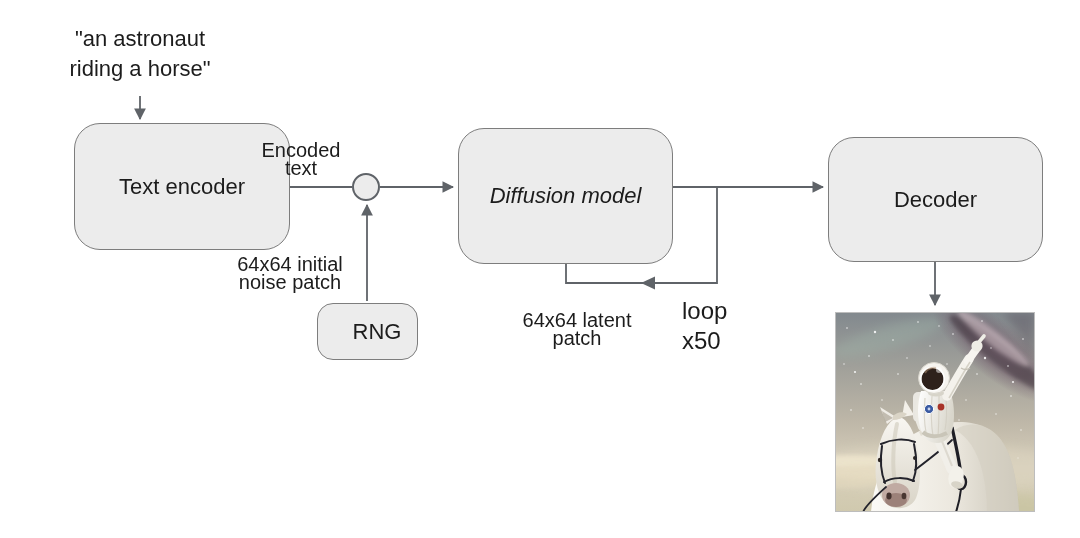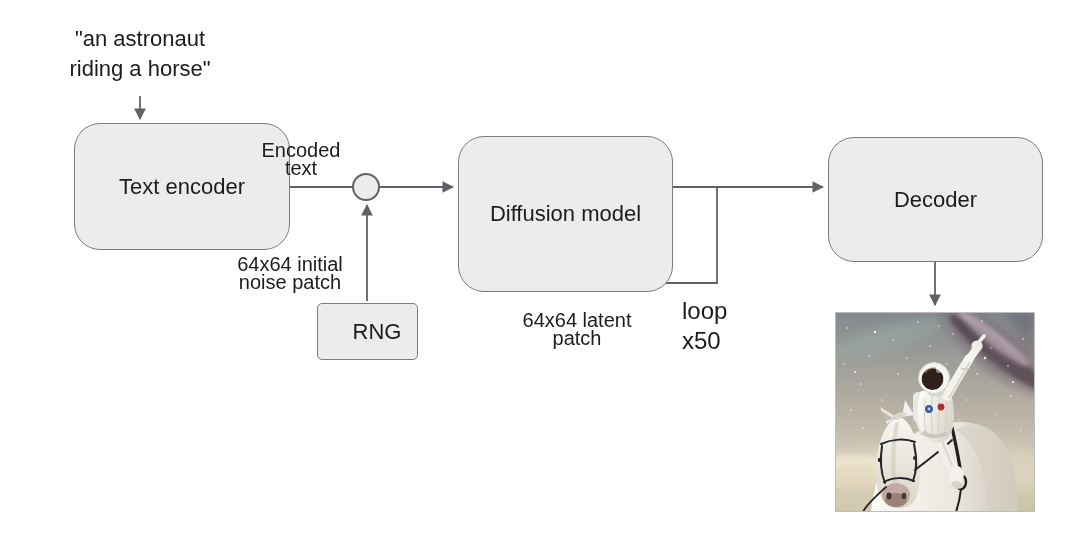--- a/index.html
+++ b/index.html
@@ -24,23 +24,23 @@
     box-sizing: border-box;
     background: var(--node-fill, #ececec);
     border: 1.5px solid var(--node-border, #7d7d7d);
     display: flex;
     align-items: center;
     justify-content: center;
     font-size: 22px;
     color: var(--text, #1c1c1c);
   }
   .node-big { border-radius: 26px; }
-  .node-small { border-radius: 5px; padding-left: 19px; }
+  .node-small { border-radius: 16px; padding-left: 19px; }
   .node-text-encoder   { left: 32px;  top: 123px; width: 216px; height: 127px; margin-left: 42px; }
-  .node-diffusion      { left: 458px; top: 136px; width: 215px; height: 156px; }
+  .node-diffusion      { left: 458px; top: 128px; width: 215px; height: 136px; font-style: italic; }
   .node-decoder        { left: 828px; top: 137px; width: 215px; height: 125px; }
   .node-rng            { left: 317px; top: 303px; width: 101px; height: 57px; }
   .prompt {
     position: absolute;
     left: 40px; top: 24px; width: 200px;
     text-align: center;
     font-size: 22px;
     line-height: 30px;
     white-space: pre-line;
   }

